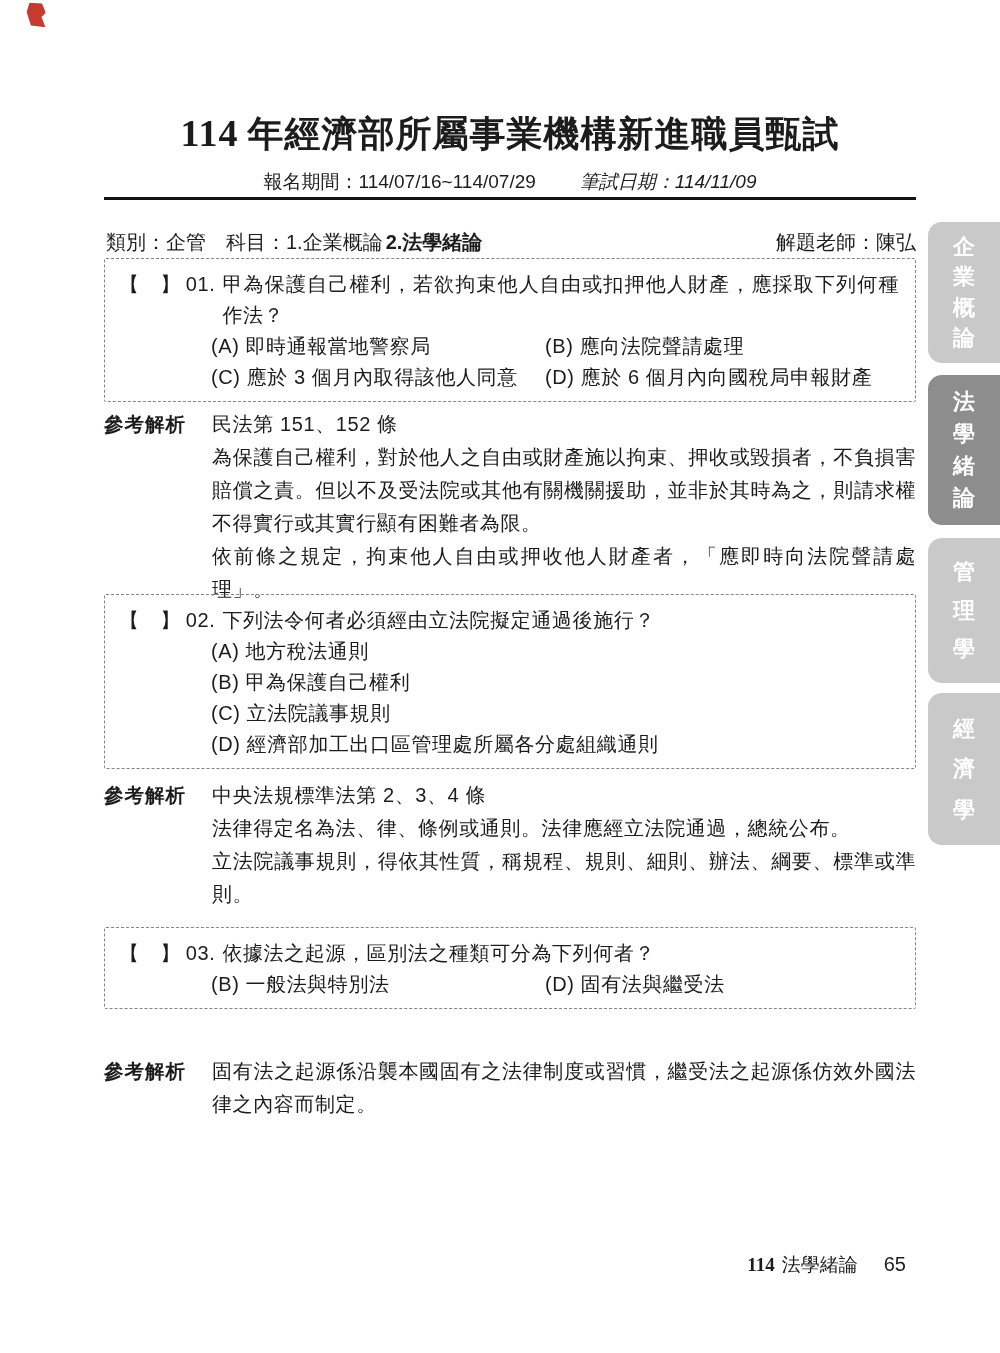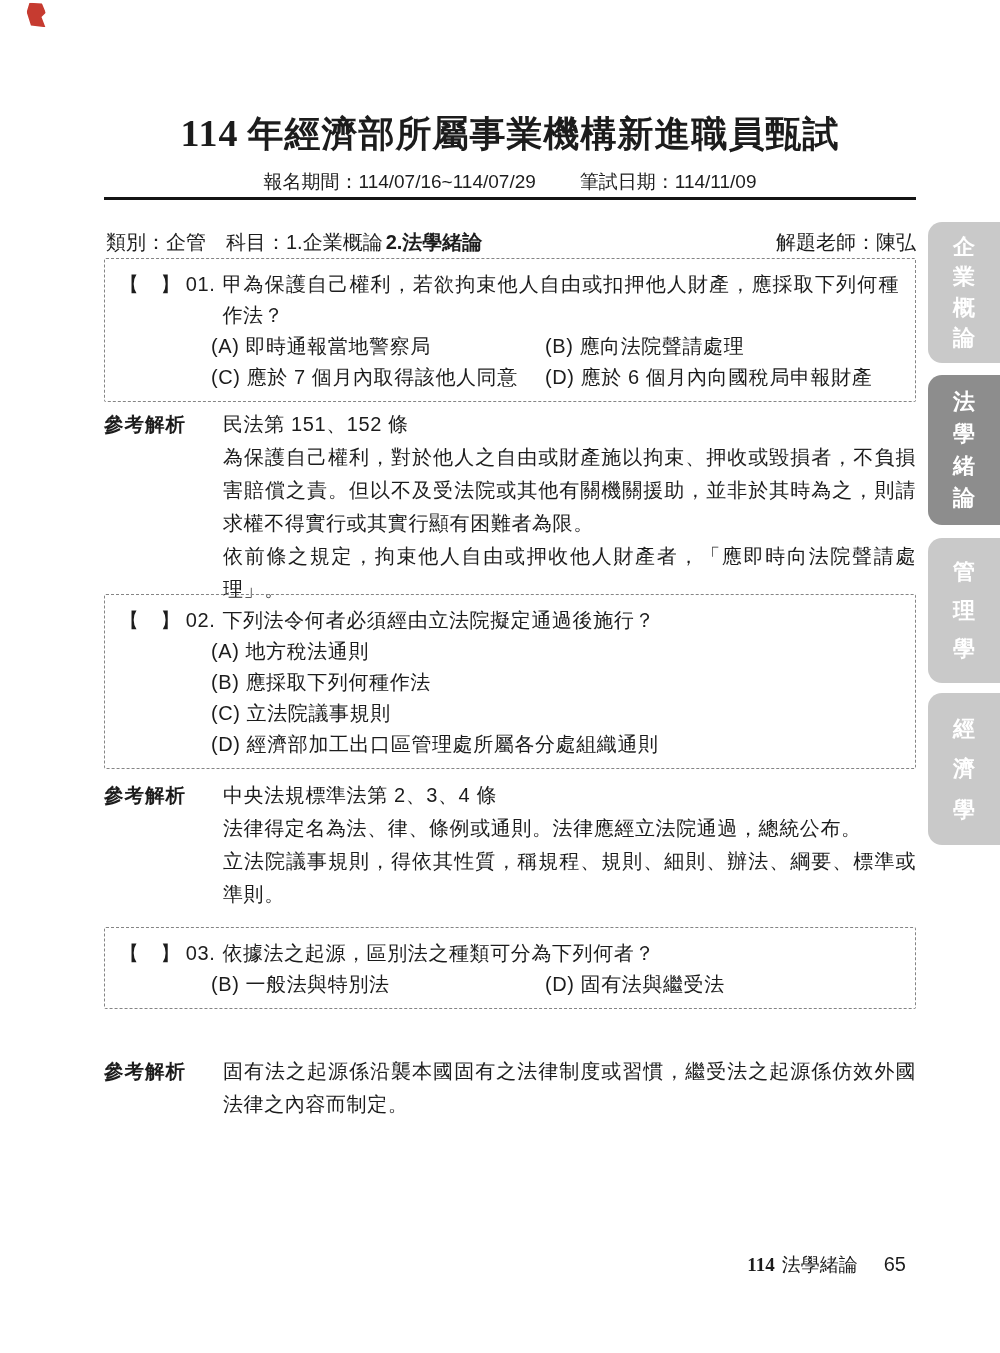--- a/index.html
+++ b/index.html
@@ -16,21 +16,21 @@
   
   .page-title{
     position:absolute;left:104px;top:110px;width:812px;text-align:center;
     font-size:36px;font-weight:700;letter-spacing:1px;line-height:46px;white-space:nowrap;
   }
   .title-num{font-family:"Liberation Serif",serif;font-size:38px;margin-right:9px;}
   .subtitle{
     position:absolute;left:104px;top:169px;width:812px;text-align:center;
     font-size:19px;line-height:26px;
   }
-  .subtitle .gap{margin-left:44px;}
+  .subtitle .gap{margin-left:44px;font-style:italic;}
   .rule{position:absolute;left:104px;top:197px;width:812px;height:3px;background:#141414;}
   .meta{
     position:absolute;left:106px;top:229px;width:810px;display:flex;align-items:baseline;
     font-size:20px;line-height:26px;white-space:nowrap;
   }
   .meta-category{margin-right:20px;}
   .meta-subjects{margin-right:3px;}
   .meta-subject2{font-weight:700;}
   .meta-teacher{margin-left:auto;}
   
@@ -44,21 +44,21 @@
   .bracket{white-space:pre;margin-right:5px;flex-shrink:0;}
   .qnum{margin-right:7px;flex-shrink:0;}
   .stem{flex:1;text-align:justify;}
   .q-options{margin-left:92px;}
   .q-options.two-col{display:grid;grid-template-columns:334px 1fr;}
   .option{white-space:nowrap;}
   .opt-label{margin-right:6px;}
   
   .analysis{
     position:absolute;left:104px;width:812px;display:flex;align-items:flex-start;
-    font-size:20px;line-height:33px;letter-spacing:0.6px;gap:11px;
+    font-size:20px;line-height:33px;letter-spacing:0.6px;
   }
   .analysis-label{
     font-weight:700;font-size:19.5px;width:88px;margin-right:20px;
     flex-shrink:0;white-space:nowrap;letter-spacing:1px;line-height:33px;
   }
   .analysis-body{flex:1;text-align:justify;}
   .analysis-body p{margin:0;}
   
   .side-tab{
     position:absolute;left:928px;width:72px;border-radius:14px 0 0 14px;
@@ -99,41 +99,41 @@
 <div id="questions-layer">
     <div class="qbox" style="top: 258px;">
       <div class="q-head">
         <span class="bracket">【　】</span>
         <span class="qnum">01.</span>
         <div class="stem">甲為保護自己權利，若欲拘束他人自由或扣押他人財產，應採取下列何種作法？</div>
       </div>
       <div class="q-options two-col">
         <div class="option"><span class="opt-label">(A)</span><span class="opt-text">即時通報當地警察局</span></div>
         <div class="option"><span class="opt-label">(B)</span><span class="opt-text">應向法院聲請處理</span></div>
-        <div class="option"><span class="opt-label">(C)</span><span class="opt-text">應於 7 個月內取得該他人同意</span></div>
+        <div class="option"><span class="opt-label">(C)</span><span class="opt-text">應於 3 個月內取得該他人同意</span></div>
         <div class="option"><span class="opt-label">(D)</span><span class="opt-text">應於 6 個月內向國稅局申報財產</span></div>
       </div>
     </div>
     <div class="analysis" style="top: 408px;">
       <span class="analysis-label">參考解析</span>
       <div class="analysis-body">
         <p>民法第 151、152 條</p>
         <p>為保護自己權利，對於他人之自由或財產施以拘束、押收或毀損者，不負損害賠償之責。但以不及受法院或其他有關機關援助，並非於其時為之，則請求權不得實行或其實行顯有困難者為限。</p>
         <p>依前條之規定，拘束他人自由或押收他人財產者，「應即時向法院聲請處理」。</p>
       </div>
     </div>
     <div class="qbox" style="top: 594px;">
       <div class="q-head">
         <span class="bracket">【　】</span>
         <span class="qnum">02.</span>
         <div class="stem">下列法令何者必須經由立法院擬定通過後施行？</div>
       </div>
       <div class="q-options">
         <div class="option"><span class="opt-label">(A)</span><span class="opt-text">地方稅法通則</span></div>
-        <div class="option"><span class="opt-label">(B)</span><span class="opt-text">應採取下列何種作法</span></div>
+        <div class="option"><span class="opt-label">(B)</span><span class="opt-text">甲為保護自己權利</span></div>
         <div class="option"><span class="opt-label">(C)</span><span class="opt-text">立法院議事規則</span></div>
         <div class="option"><span class="opt-label">(D)</span><span class="opt-text">經濟部加工出口區管理處所屬各分處組織通則</span></div>
       </div>
     </div>
     <div class="analysis" style="top: 779px;">
       <span class="analysis-label">參考解析</span>
       <div class="analysis-body">
         <p>中央法規標準法第 2、3、4 條</p>
         <p>法律得定名為法、律、條例或通則。法律應經立法院通過，總統公布。</p>
         <p>立法院議事規則，得依其性質，稱規程、規則、細則、辦法、綱要、標準或準則。</p>

